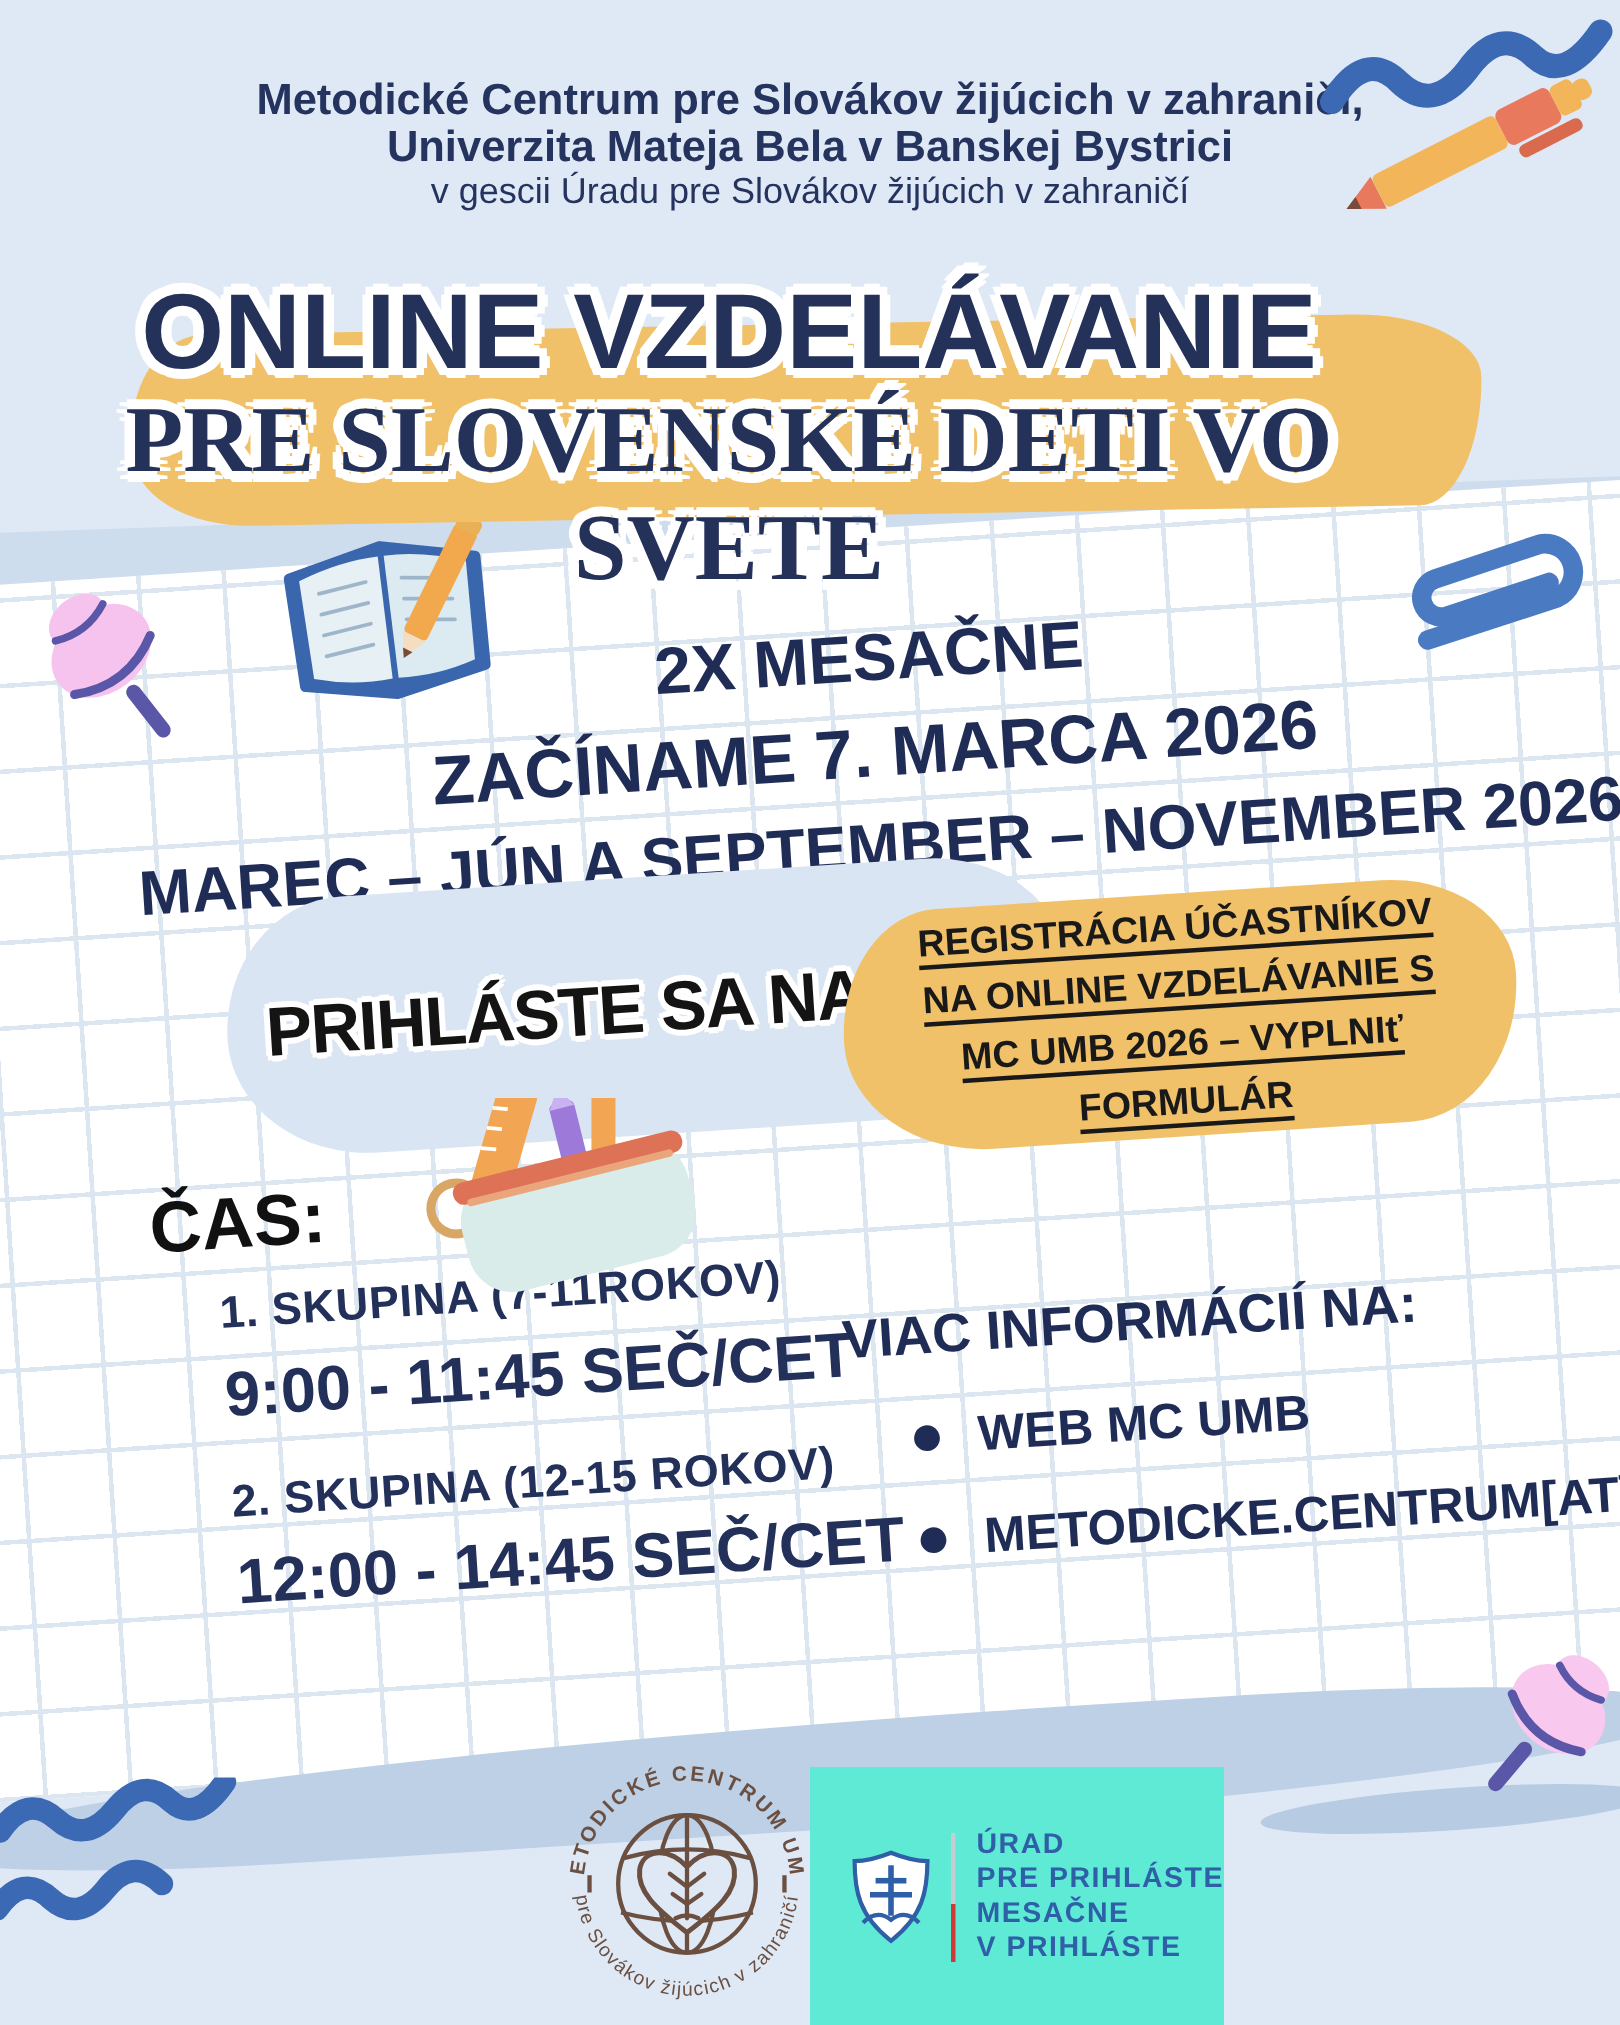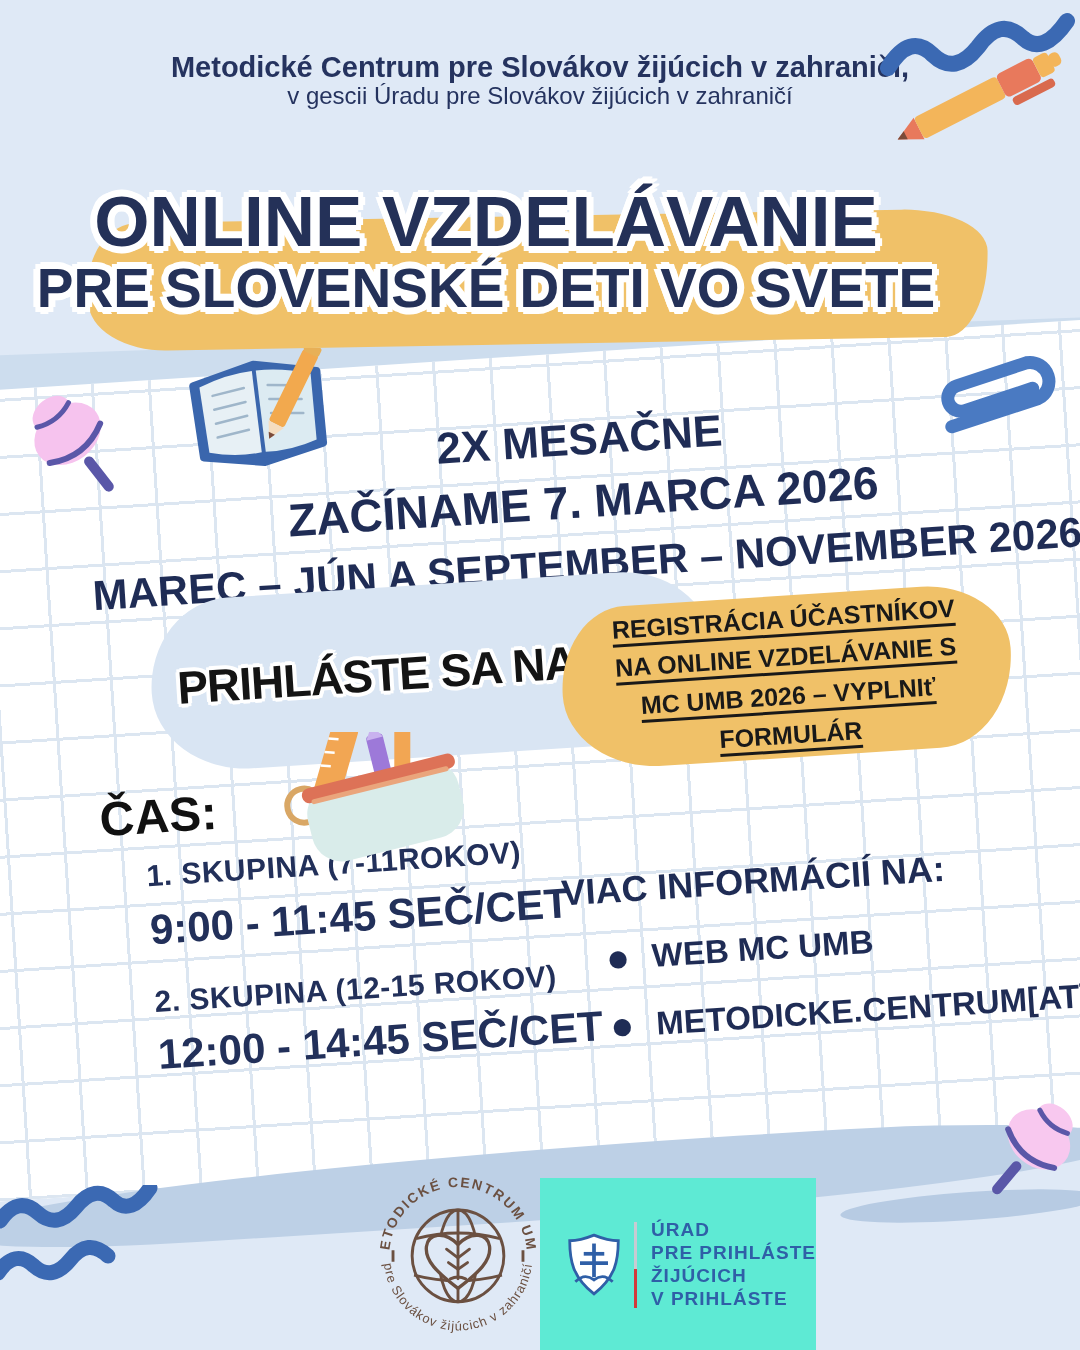--- a/index.html
+++ b/index.html
@@ -14,21 +14,21 @@
 
   
   .title-blob{position:absolute;left:88px;top:216px;width:900px;height:128px;
               background:#f0c168;border-radius:70px 120px 60px 110px/90px 60px 120px 70px;
               transform:rotate(-1deg);z-index:4;}
   .title{position:absolute;left:0;top:186px;width:972px;text-align:center;z-index:5;
          color:#243158;font-weight:700;letter-spacing:0px;
          text-shadow:-5px -5px 0 #fff,5px -5px 0 #fff,-5px 5px 0 #fff,5px 5px 0 #fff,
                      -7px 0 0 #fff,7px 0 0 #fff,0 -7px 0 #fff,0 7px 0 #fff;}
   .title .t1{font-size:71px;line-height:1.0;}
-  .title .t2{font-size:55px;line-height:1.15;}
+  .title .t2{font-size:63px;line-height:1.15;font-family:Liberation Serif, serif;}
 
   
   .paper-shadow{position:absolute;left:-80px;top:358px;width:1260px;height:836px;
                 background:#cdddee;transform:rotate(-2deg);transform-origin:0 0;z-index:1;}
   .paper{position:absolute;left:-80px;top:395px;width:1260px;height:810px;
          background:#ffffff;transform:rotate(-3.7deg);transform-origin:0 0;z-index:2;
          background-image:
            repeating-linear-gradient(0deg,#dce6f1 0 3px,transparent 3px 57px),
            repeating-linear-gradient(90deg,#dce6f1 0 3px,transparent 3px 57px);}
   .paper-center{position:absolute;left:115px;top:0;width:1080px;text-align:center;
@@ -77,20 +77,21 @@
 
   .decor{position:absolute;z-index:6;}
 </style>
 </head>
 <body>
 
 <div class="poster">
 
   <div class="header">
     <div class="h-bold">Metodické Centrum pre Slovákov žijúcich v zahraničí,</div>
+    <div class="h-bold">Univerzita Mateja Bela v Banskej Bystrici</div>
     <div class="h-reg">v gescii Úradu pre Slovákov žijúcich v zahraničí</div>
   </div>
 
   <div class="title-blob"></div>
   <div class="title">
     <div class="t1">ONLINE VZDELÁVANIE</div>
     <div class="t2">PRE SLOVENSKÉ DETI VO SVETE</div>
   </div>
 
   <div class="paper-shadow"></div>
@@ -256,18 +257,18 @@
         <path d="M30 12 V 48"></path>
         <path d="M19 23 H 41"></path>
         <path d="M15 33 H 45"></path>
       </g>
       <path d="M10 53 Q 20 43 30 51 Q 40 43 50 53" fill="none" stroke="#2f5fa7" stroke-width="3"></path>
     </svg>
     <div class="urad-sep"></div>
     <div class="urad-text">
       <div>ÚRAD</div>
       <div>PRE PRIHLÁSTE</div>
-      <div>ŽIJÚCICH</div>
+      <div>MESAČNE</div>
       <div>V PRIHLÁSTE</div>
     </div>
   </div>
 
 </div>
 
 </body></html>

